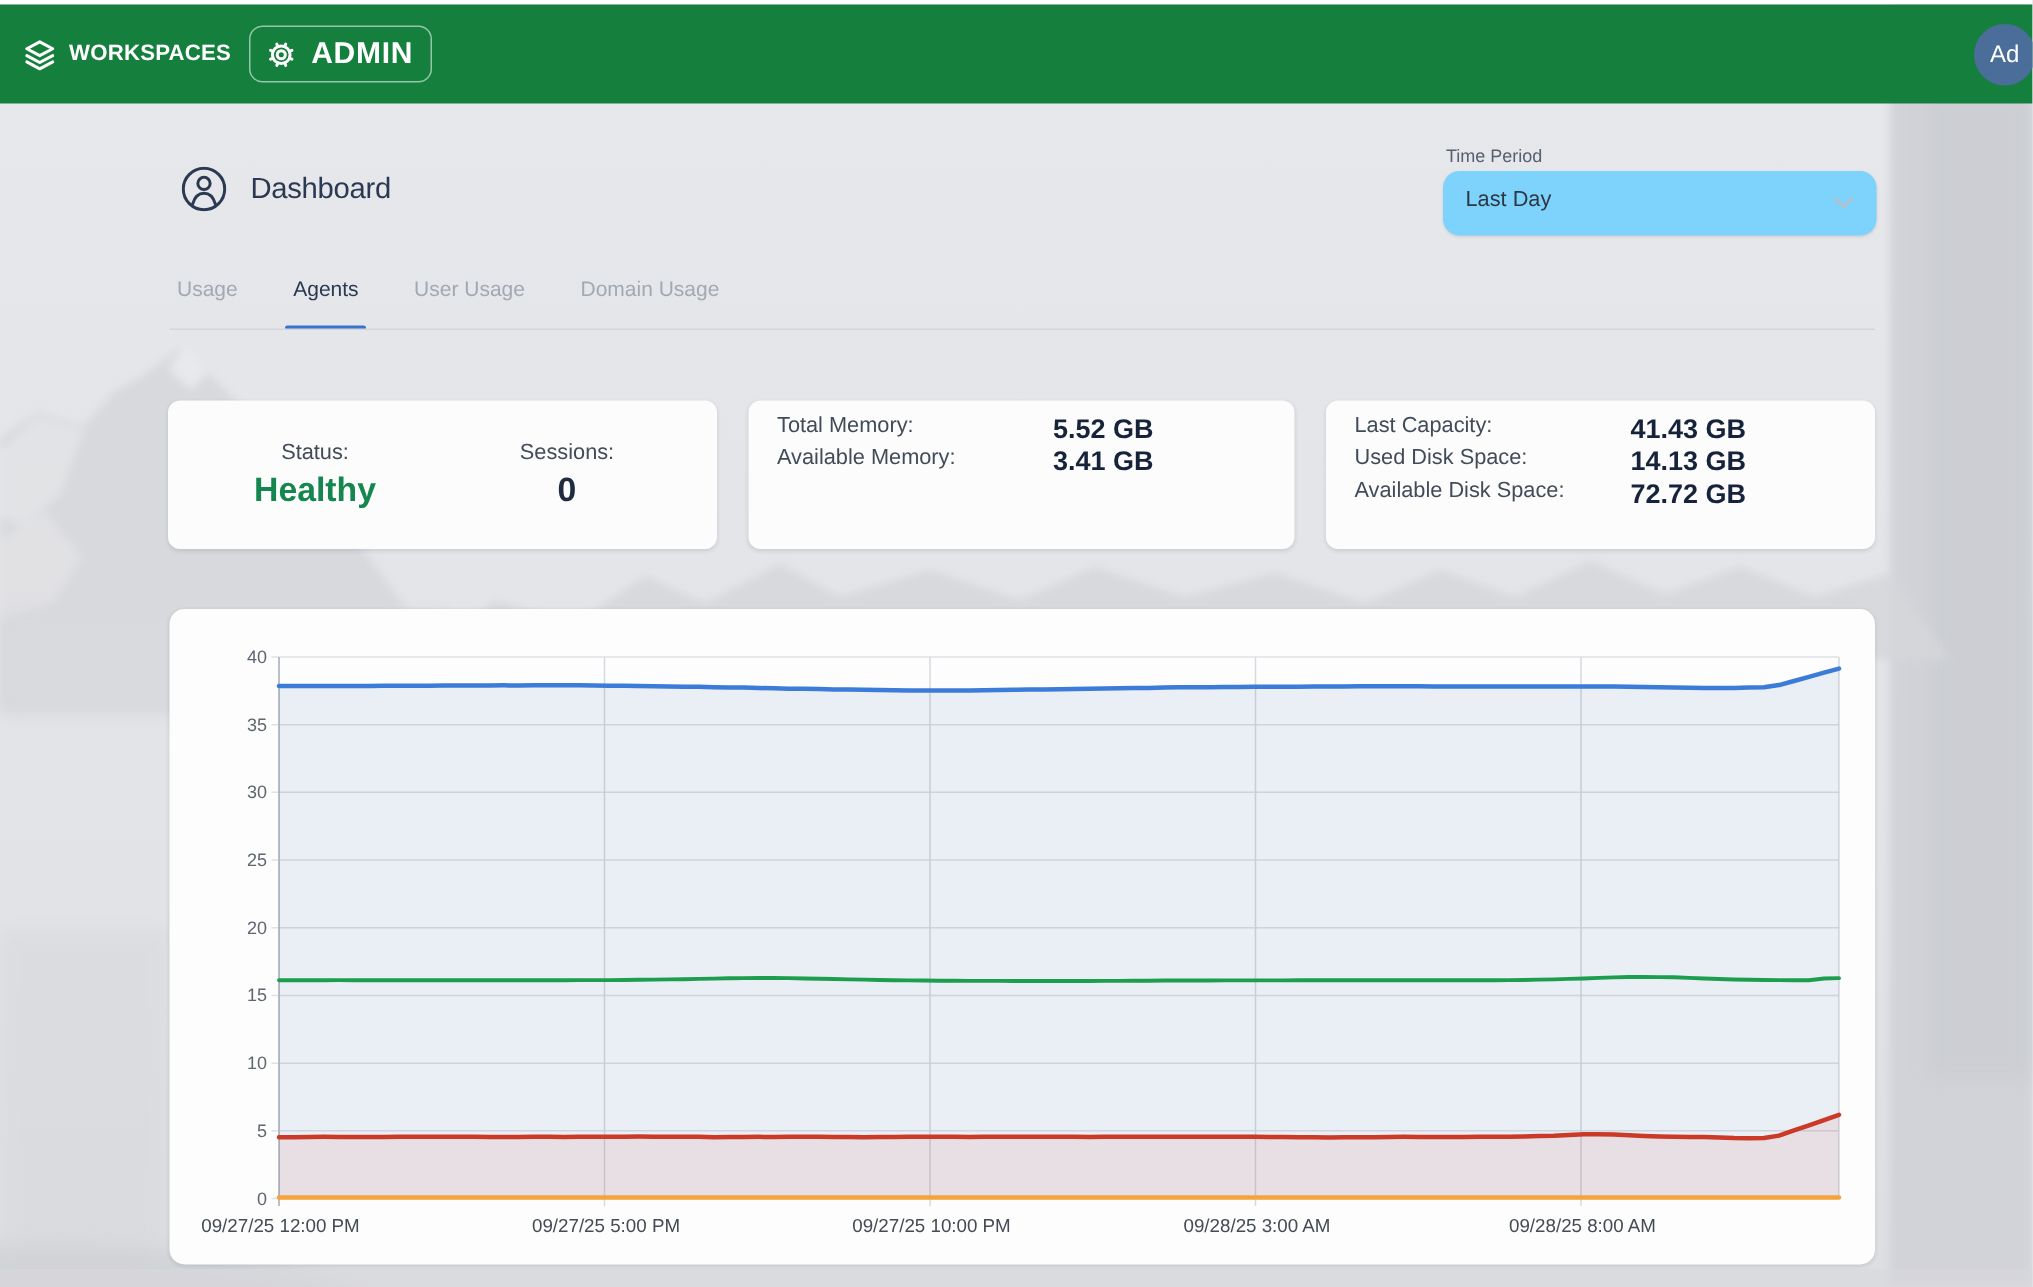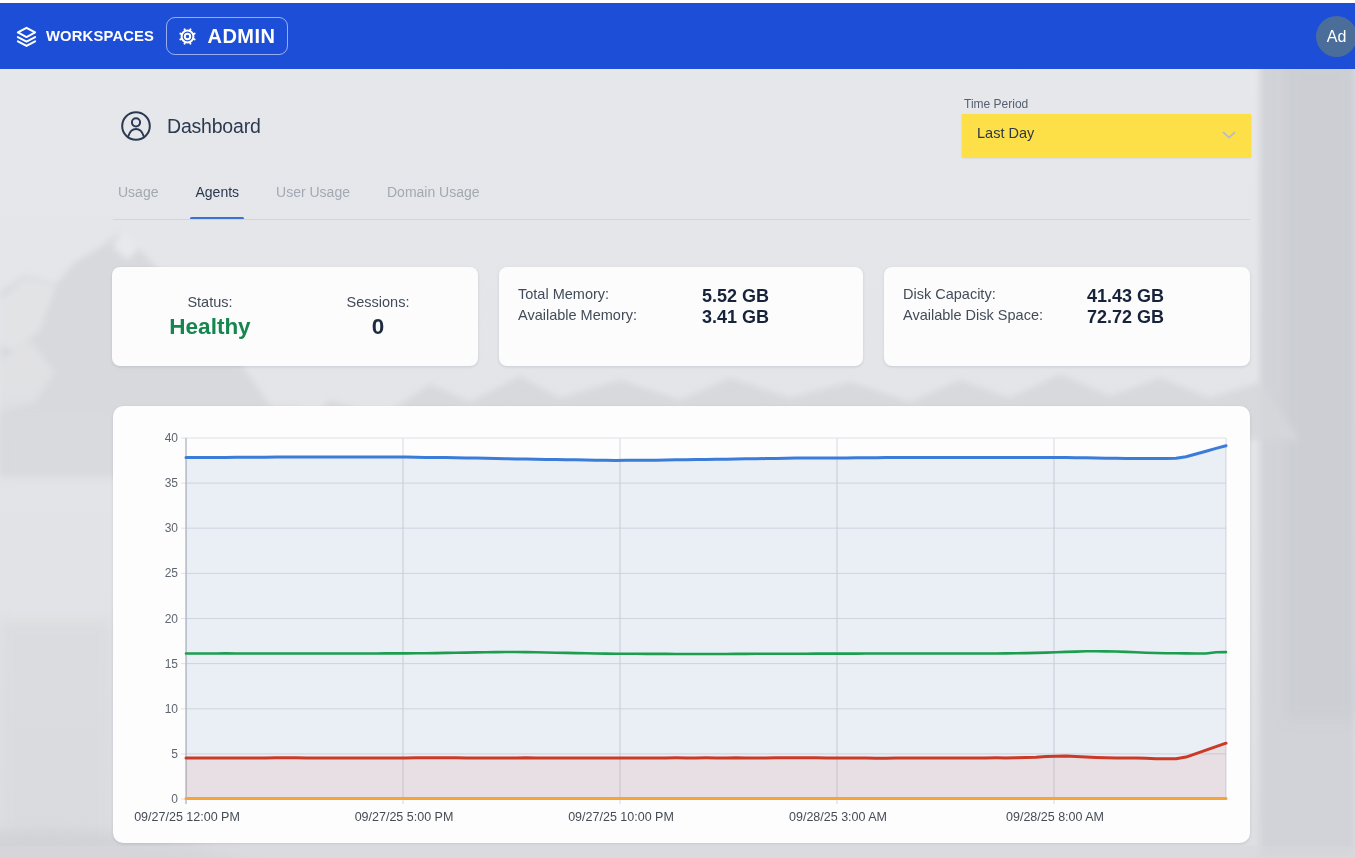--- a/index.html
+++ b/index.html
@@ -1,45 +1,45 @@
 <!DOCTYPE html>
 <html><head><meta charset="utf-8"><style>
 *{margin:0;padding:0;box-sizing:border-box}
 html,body{width:1355px;height:858px;overflow:hidden}
 body{font-family:"Liberation Sans",sans-serif;background:#e6e7ea;position:relative}
 #bg{position:absolute;left:0;top:0;width:1355px;height:858px}
 .topstrip{position:relative;height:3px;background:#fff;z-index:5}
-.nav{position:relative;height:66px;background:#1d4ed8;z-index:5;display:flex;align-items:center}
+.nav{position:relative;height:66px;background:#15803d;z-index:5;display:flex;align-items:center}
 .logo{position:absolute;left:15px;top:0;height:66px;display:flex;align-items:center}
 .logo svg{display:block}
 .logo .t{color:#fff;font-weight:bold;font-size:14.8px;letter-spacing:.15px;margin-left:8px}
 .adminbtn{position:absolute;left:166px;top:14px;display:flex;align-items:center;justify-content:center;width:122px;height:38px;border:1px solid rgba(255,255,255,.55);border-radius:9px;color:#fff}
 .adminbtn .t{font-weight:bold;font-size:20px;letter-spacing:.5px;margin-left:10px}
 .avatar{position:absolute;right:-2px;top:50%;margin-top:-20px;width:41px;height:41px;border-radius:50%;background:#4a6d99;color:#fff;font-size:16px;display:flex;align-items:center;justify-content:center}
 .content{position:absolute;left:0;top:0;width:1355px;height:858px;z-index:2}
 .hdr{position:absolute;left:121px;top:111px;display:flex;align-items:center}
 .hdr svg{display:block}
 .hdr .t{font-size:19.5px;font-weight:normal;color:#2b3a52;margin-left:16px;letter-spacing:-.2px}
 .tp-label{position:absolute;left:964px;top:97px;font-size:12px;color:#566070}
-.select{position:absolute;left:962px;top:114px;width:289px;height:43px;background:#fde047;border-radius:0;box-shadow:0 1px 2px rgba(0,0,0,.1);display:flex;align-items:center}
+.select{position:absolute;left:962px;top:114px;width:289px;height:43px;background:#7dd3fc;border-radius:11px;box-shadow:0 1px 2px rgba(0,0,0,.1);display:flex;align-items:center}
 .select .t{font-size:14.5px;color:#2e3744;margin-left:15px;margin-top:-5px}
 .select svg{position:absolute;right:14px;top:13px}
 .tabs{position:absolute;left:118px;top:184px;display:flex}
 .tab{font-size:14px;font-weight:normal;color:#a2a9b3;margin-right:37px;position:relative;height:36px}
 .tab.active{color:#2a3950}
 .tab.active::after{content:"";position:absolute;left:-5px;right:-5px;top:33px;height:3px;background:#3a72d4;border-radius:2px}
 .rule{position:absolute;left:113px;top:219px;width:1137px;height:1px;background:#d3d5d9}
 .cards{position:absolute;left:112px;top:267px;width:1138px;display:flex;justify-content:space-between}
 .card{background:#fcfcfd;border-radius:8px;box-shadow:0 1px 3px rgba(25,35,60,.13);height:99px;width:366px}
 .card1{display:flex;align-items:center;text-align:center;padding-left:14px;padding-right:16px}
 .card1 .col{flex:1}
 .lab{font-size:14.5px;color:#424c59}
 .healthy{font-size:22.5px;font-weight:bold;color:#15864e;margin-top:4px}
 .zero{font-size:22.5px;font-weight:bold;color:#1f2c40;margin-top:4px}
-.kv{padding:19px 0 0 19px;font-size:14.5px}
+.kv{padding:9px 0 0 19px;font-size:14.5px}
 .kv .row{display:flex;height:21.3px}
 .kv .k{width:184px;color:#424c59}
 .kv .v{font-weight:bold;color:#16233a;font-size:18px}
 .chartcard{position:absolute;left:113px;top:406px;width:1137px;height:437px;background:#fdfdfe;border-radius:10px;box-shadow:0 1px 3px rgba(25,35,60,.13)}
 </style></head><body>
 <svg id="bg" viewBox="0 0 1355 858" preserveAspectRatio="none">
 <defs>
 <linearGradient id="base" x1="0" y1="0" x2="0" y2="1">
 <stop offset="0" stop-color="#e7e8eb"></stop>
         <stop offset="0.7" stop-color="#e2e3e6"></stop>
@@ -138,22 +138,26 @@
           </div>
       <div class="row">
             <div class="k">Available Memory:</div>
             <div class="v">3.41 GB</div>
           </div>
     </div>
       </div>
     <div class="card">
         <div class="kv">
       <div class="row">
-            <div class="k">Disk Capacity:</div>
+            <div class="k">Last Capacity:</div>
             <div class="v">41.43 GB</div>
+          </div>
+      <div class="row">
+            <div class="k">Used Disk Space:</div>
+            <div class="v">14.13 GB</div>
           </div>
       <div class="row">
             <div class="k">Available Disk Space:</div>
             <div class="v">72.72 GB</div>
           </div>
     </div>
       </div>
   </div>
   <div class="chartcard">
 <svg width="1137" height="437" viewBox="0 0 1137 437">

